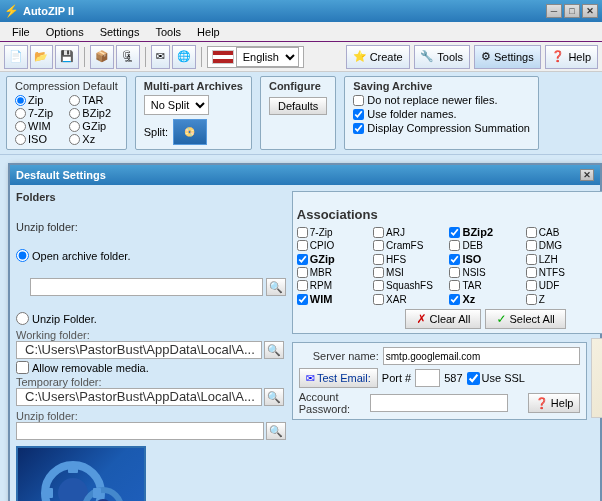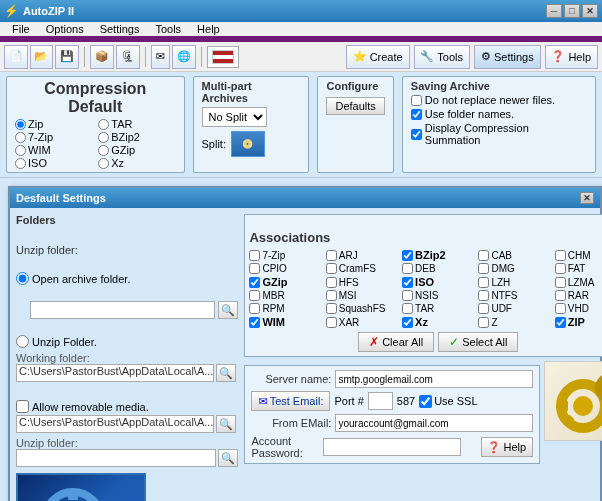--- a/index.html
+++ b/index.html
@@ -27,21 +27,21 @@
       font-size: 9px; cursor: pointer; color: #333;
     }
 
     
     .menu-bar {
       background: #f0f0f0;
       height: 20px;
       display: flex;
       align-items: center;
       padding: 0 4px;
-      border-bottom: 6px solid #701a75;
+      border-bottom: 1px solid #701a75;
     }
     .menu-item {
       padding: 2px 8px;
       cursor: pointer;
       font-size: 11px;
     }
 
     
     .toolbar {
       background: #f0f0f0;
@@ -89,21 +89,21 @@
       display: flex;
       gap: 8px;
       border-bottom: 1px solid #b0c8e0;
     }
     .options-group {
       border: 1px solid #8caac0;
       background: #e8f3fb;
       padding: 3px 8px;
       border-radius: 2px;
     }
-    .options-group-title { font-weight: bold; font-size: 16px; color: #333; text-align: center; }
+    .options-group-title { font-weight: normal; font-size: 11px; color: #333; text-align: center; }
     .radio-grid { display: grid; grid-template-columns: 1fr 1fr; gap: 1px 6px; margin-top: 2px; }
     .radio-row { display: flex; align-items: center; gap: 2px; }
     .radio-row input { margin: 0; width: 11px; height: 11px; }
 
     .multipart-group { display: flex; flex-direction: column; gap: 3px; }
     .multipart-header { font-weight: bold; font-size: 11px; color: #333; }
     .multipart-row { display: flex; align-items: center; gap: 4px; }
     .split-select {
       border: 1px solid #aaa; background: white; height: 20px; font-size: 11px; padding: 0 2px; min-width: 60px;
     }
@@ -172,21 +172,21 @@
       background: linear-gradient(to bottom, #fff, #ddd);
       border: 1px solid #aaa;
       cursor: pointer;
       display: flex; align-items: center; justify-content: center;
     }
     .checkbox-option { display: flex; align-items: center; gap: 3px; }
     .working-folder-label { font-size: 11px; color: #555; }
     .path-display {
       width: calc(100% - 24px);
       height: 18px; border: 1px solid #aaa;
-      background: white; font-size: 11px; padding: 0 2px;
+      background: white; font-size: 13px; padding: 0 8px;
       color: #333; overflow: hidden; white-space: nowrap;
     }
     .temp-section { margin-top: 2px; }
 
     .dialog-columns { display: flex; gap: 6px; }
     .dialog-left { flex: 0 0 220px; }
     .dialog-right { flex: 1; }
 
     
     .assoc-section {
@@ -307,20 +307,23 @@
   <div class="toolbar-sep"></div>
   <div class="toolbar-btn">
     <span>✉</span>
   </div>
   <div class="toolbar-btn">
     <span>🌐</span>
   </div>
   <div class="toolbar-sep"></div>
   <div class="flag-box">
     <div class="flag"></div>
+    <select class="lang-select">
+      <option>English</option>
+    </select>
   </div>
   <div class="toolbar-right">
     <button class="toolbar-right-btn">
       <span>⭐</span>
       <span>Create</span>
     </button>
     <button class="toolbar-right-btn">
       <span>🔧</span>
       <span>Tools</span>
     </button>
@@ -443,27 +446,28 @@
           </div>
 
           <div style="margin-top:4px;">
             <div class="working-folder-label">Working folder:</div>
             <div style="display:flex;align-items:center;gap:2px;">
               <div class="path-display">C:\Users\PastorBust\AppData\Local\A...</div>
               <button class="folder-browse-btn">
                 <span>🔍</span>
               </button>
             </div>
-            <div class="checkbox-option" style="margin-top:18px;">
+            <div class="checkbox-option" style="margin-top:2px;">
               <input type="checkbox" style="">
               <label>Allow removable media.</label>
             </div>
           </div>
 
           <div class="temp-section">
+            <div class="working-folder-label">Temporary folder:</div>
             <div style="display:flex;align-items:center;gap:2px;">
               <div class="path-display">C:\Users\PastorBust\AppData\Local\A...</div>
               <button class="folder-browse-btn">
                 <span>🔍</span>
               </button>
             </div>
           </div>
 
           <div style="margin-top:4px;">
             <div class="working-folder-label">Unzip folder:</div>
@@ -662,24 +666,20 @@
                   <span>Test Email:</span>
                 </button>
                 <span class="port-label">Port #</span>
                 <input class="email-input-small" type="text" value="" style="width: 25px;">
                 <span>587</span>
                 <div class="ssl-check">
                   <input type="checkbox" checked="" style="">
                   <label>Use SSL</label>
                 </div>
               </div>
-              <div class="email-row">
-                <span class="email-label">From EMail:</span>
-                <input class="email-input" type="text" value="youraccount@gmail.com" style="">
-              </div>
               <div class="account-row">
                 <span class="account-label">Account Password:</span>
                 <input class="account-input" type="password" style="">
                 <button class="help-btn">
                   <span style="color:blue;">❓</span>
                   <span>Help</span>
                 </button>
               </div>
             </div>
 

